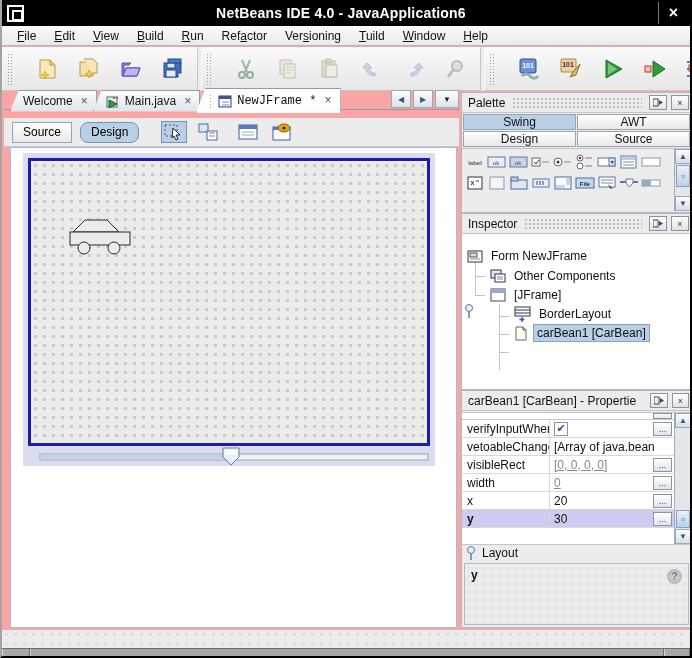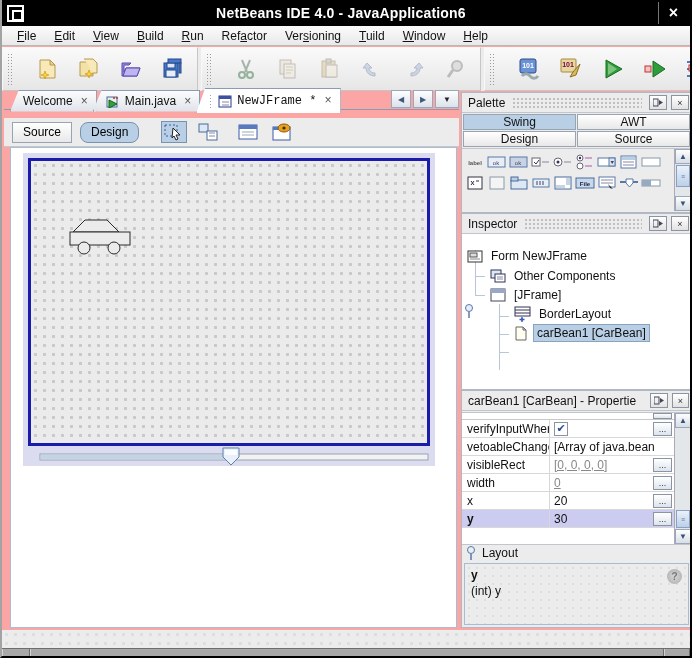--- a/index.html
+++ b/index.html
@@ -633,21 +633,20 @@
       </div>
       <div class="layout-row">
         <svg width="10" height="15">
             <circle cx="5" cy="4" r="3.5" fill="#e8eef6" stroke="#5878a8"></circle>
             <path d="M5 8 v6" stroke="#5878a8" stroke-width="1.5"></path>
           </svg>
         <span>Layout</span>
       </div>
       <div class="desc-box">
         <div class="desc-name">y</div>
-        <div class="desc-detail">(int) y</div>
         <div class="help-circle">?</div>
       </div>
     </div>
   </div>
 
   <div class="status-strip"></div>
   <div class="status-bar">
     <div class="seg seg1"></div>
     <div class="seg seg2"></div>
     <div class="seg seg3"></div>

